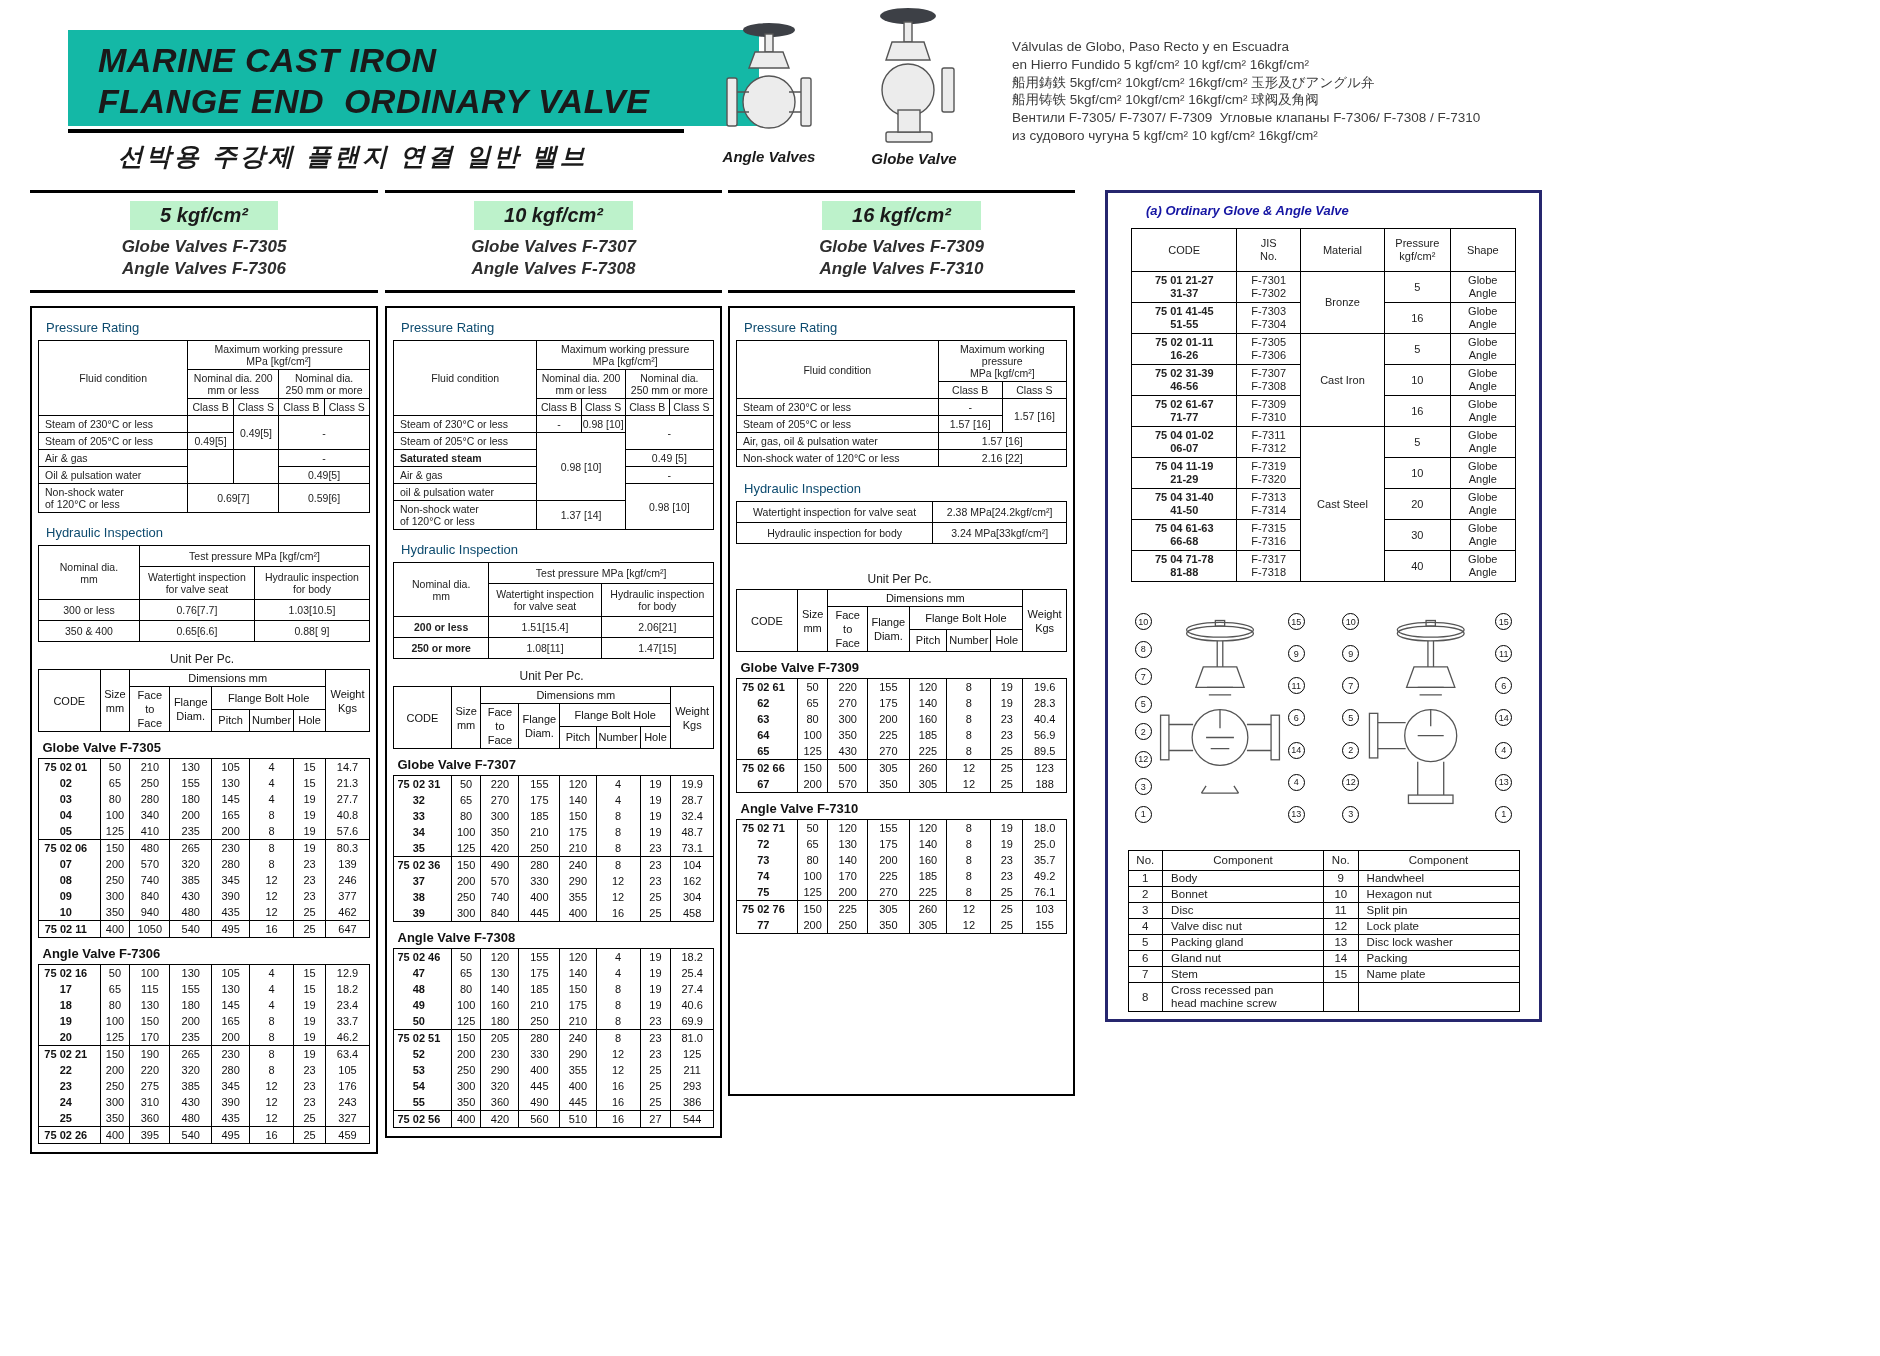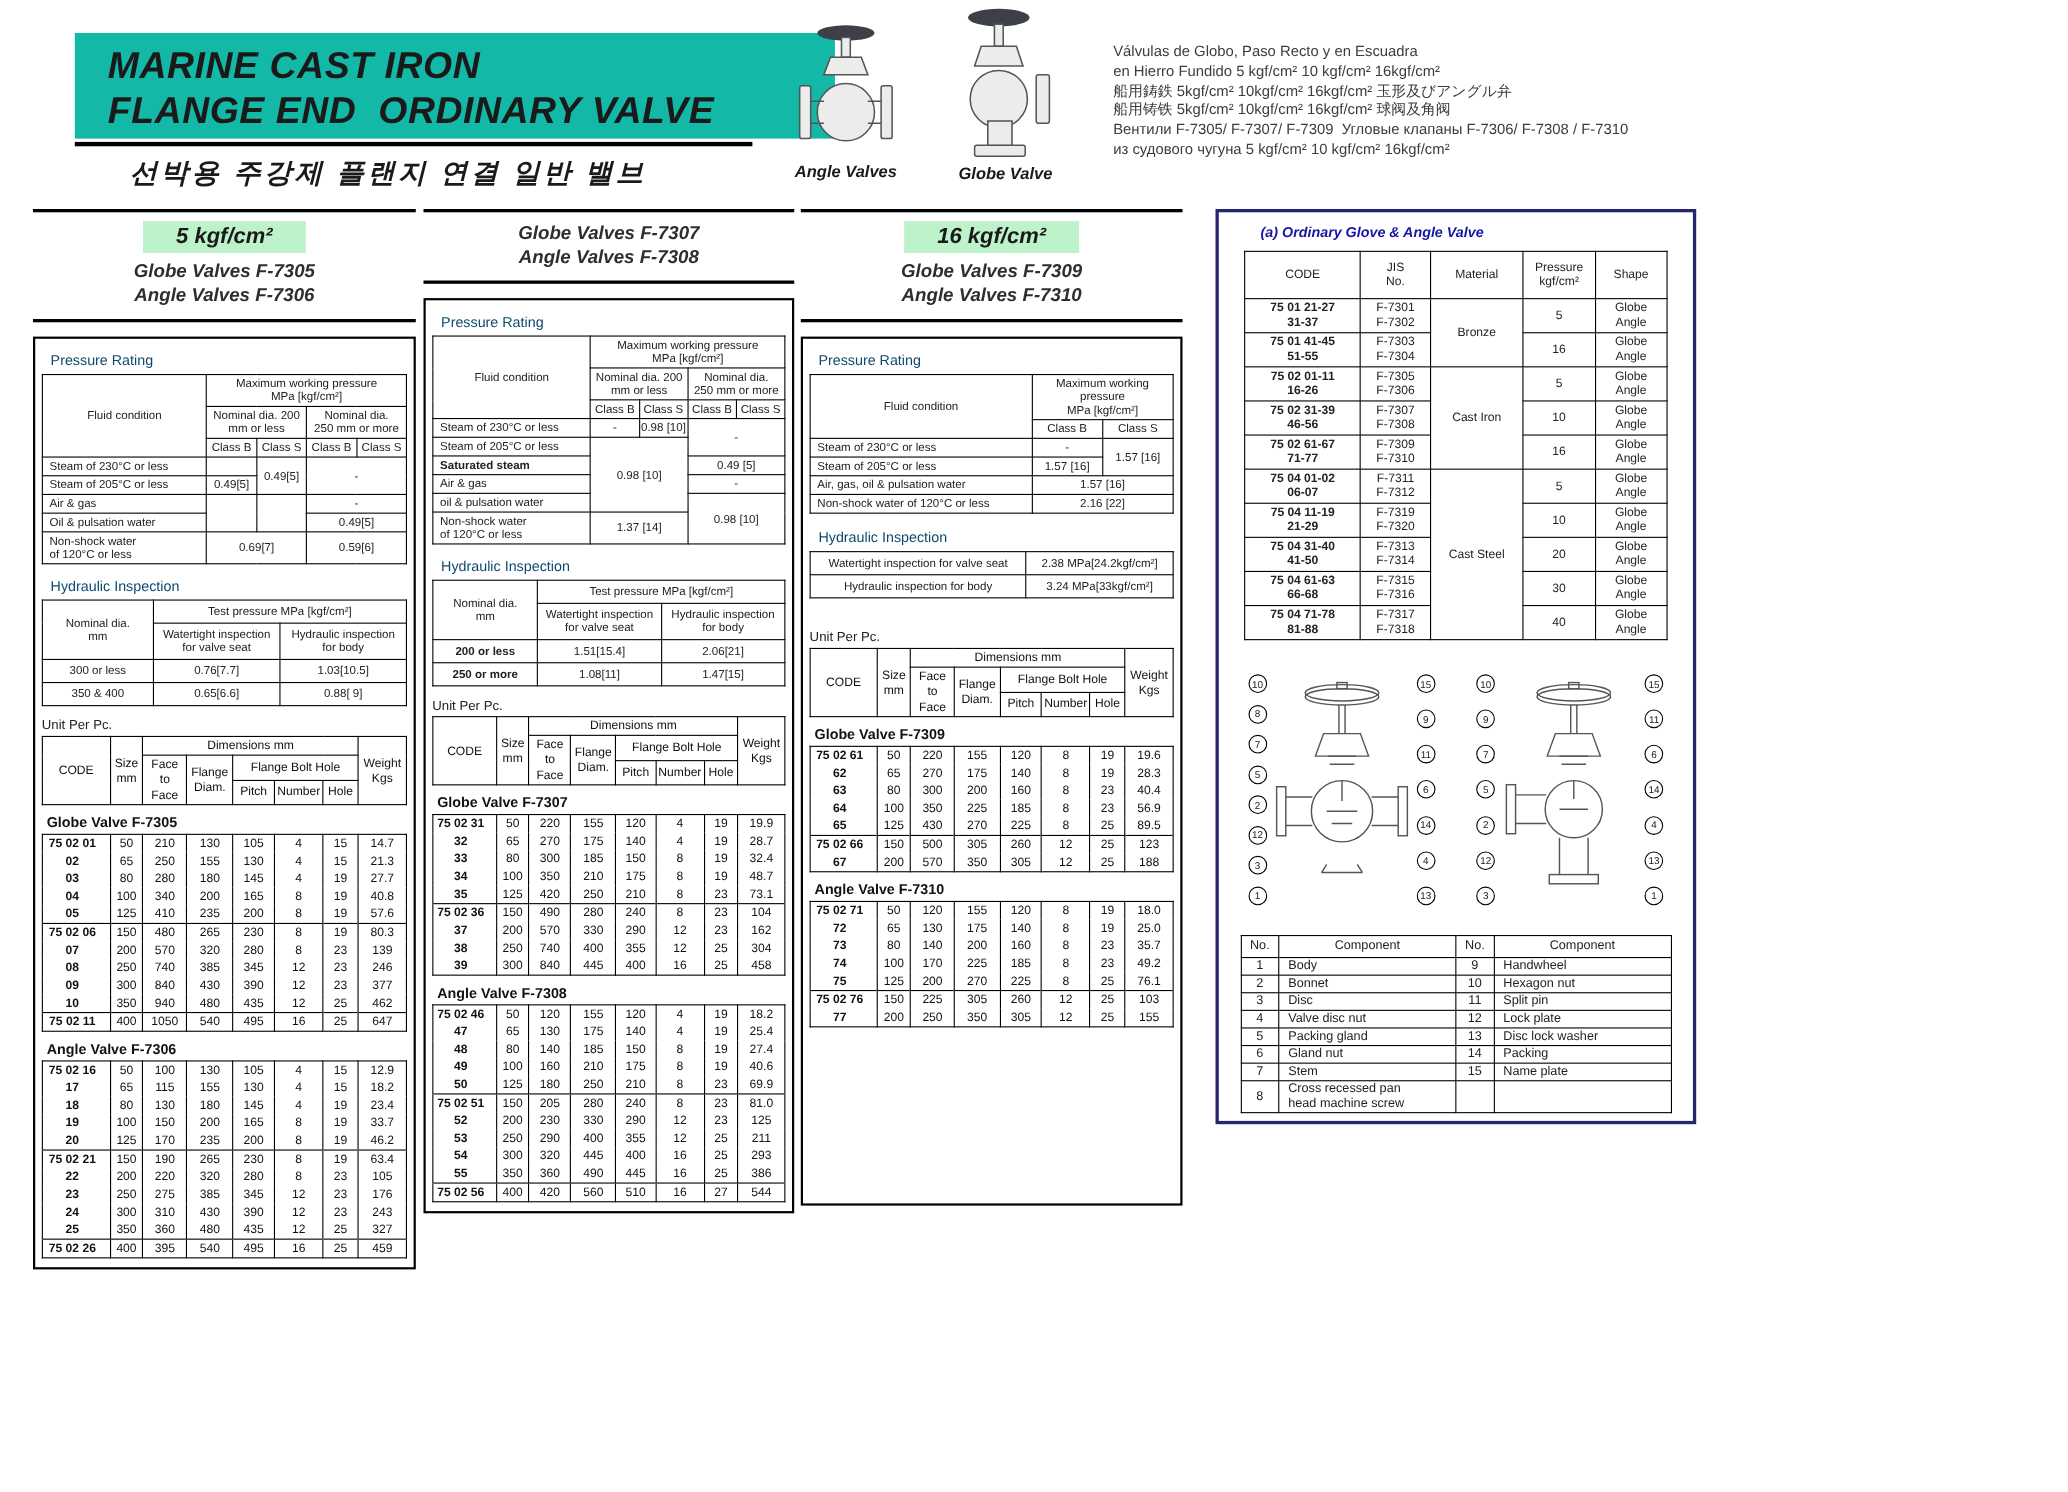--- a/index.html
+++ b/index.html
@@ -21,21 +21,21 @@
   .intl{position:absolute;left:1012px;top:38px;width:540px;font-size:13.5px;line-height:1.32;color:#3c3c3c;}
   .intl div{white-space:pre;}
 
   
   .col{position:absolute;top:190px;}
   .sec-head{border-top:3px solid #000;border-bottom:3px solid #000;padding:8px 0 10px;text-align:center;}
   .badge{display:inline-block;background:#bdf2cb;font-size:20px;font-weight:bold;font-style:italic;padding:3px 30px;margin-bottom:6px;}
   .valve-name{font-size:17px;font-weight:bold;font-style:italic;color:#2e2e2e;line-height:22px;}
   .sec-box{border:2px solid #000;margin-top:13px;padding:8px 6px;box-sizing:border-box;min-height:790px;}
   .tbl-title{font-size:13px;margin:4px 0 5px 8px;color:#0c4a6e;}
-  .unit{font-size:12px;text-align:left;margin:10px 4px 3px 0;color:#222;}
+  .unit{font-size:12px;text-align:center;margin:10px 4px 3px 0;color:#222;}
 
   table{border-collapse:collapse;}
   td,th{white-space:pre-line;}
 
   .pr, .hi{width:100%;font-size:10.5px;text-align:center;color:#222;}
   .pr td,.hi td{border:1px solid #000;padding:2px 1px;}
   .pr .h,.hi .h{font-weight:normal;}
   .pr .fl{text-align:left;padding-left:6px;}
   .b{font-weight:bold;}
   .hi{margin-bottom:2px;}
@@ -466,20 +466,21 @@
               <td>25</td>
               <td>459</td>
             </tr>
           </tbody>
       </table>
     </div>
   </section>
 
   <section class="col" style="left:385px;width:337px;">
     <div class="sec-head">
+      <div><span class="badge">10 kgf/cm²</span></div>
       <div class="valve-name">Globe Valves F-7307</div>
       <div class="valve-name">Angle Valves F-7308</div>
     </div>
     <div class="sec-box">
       <div class="tbl-title">Pressure Rating</div>
       <table class="pr">
         <colgroup>
             <col style="width:143px">
             <col style="width:44px">
             <col style="width:44px">

